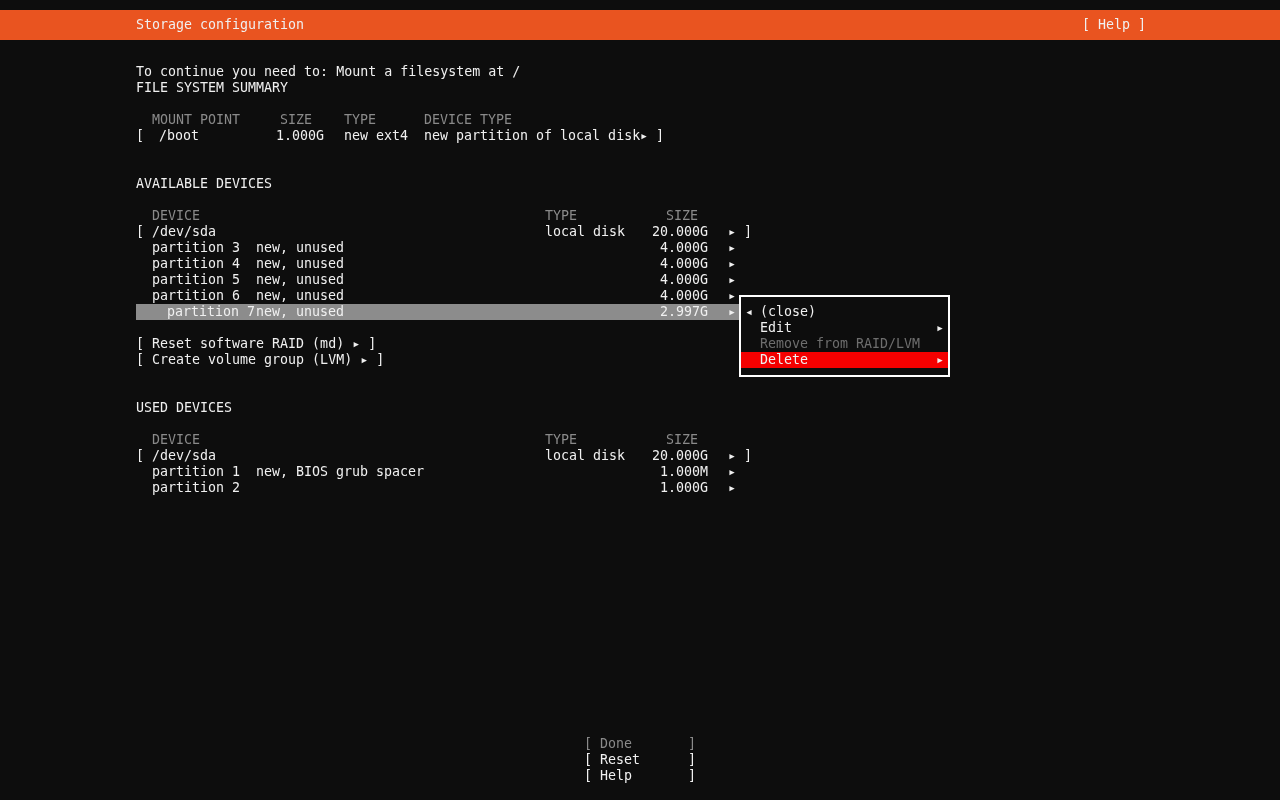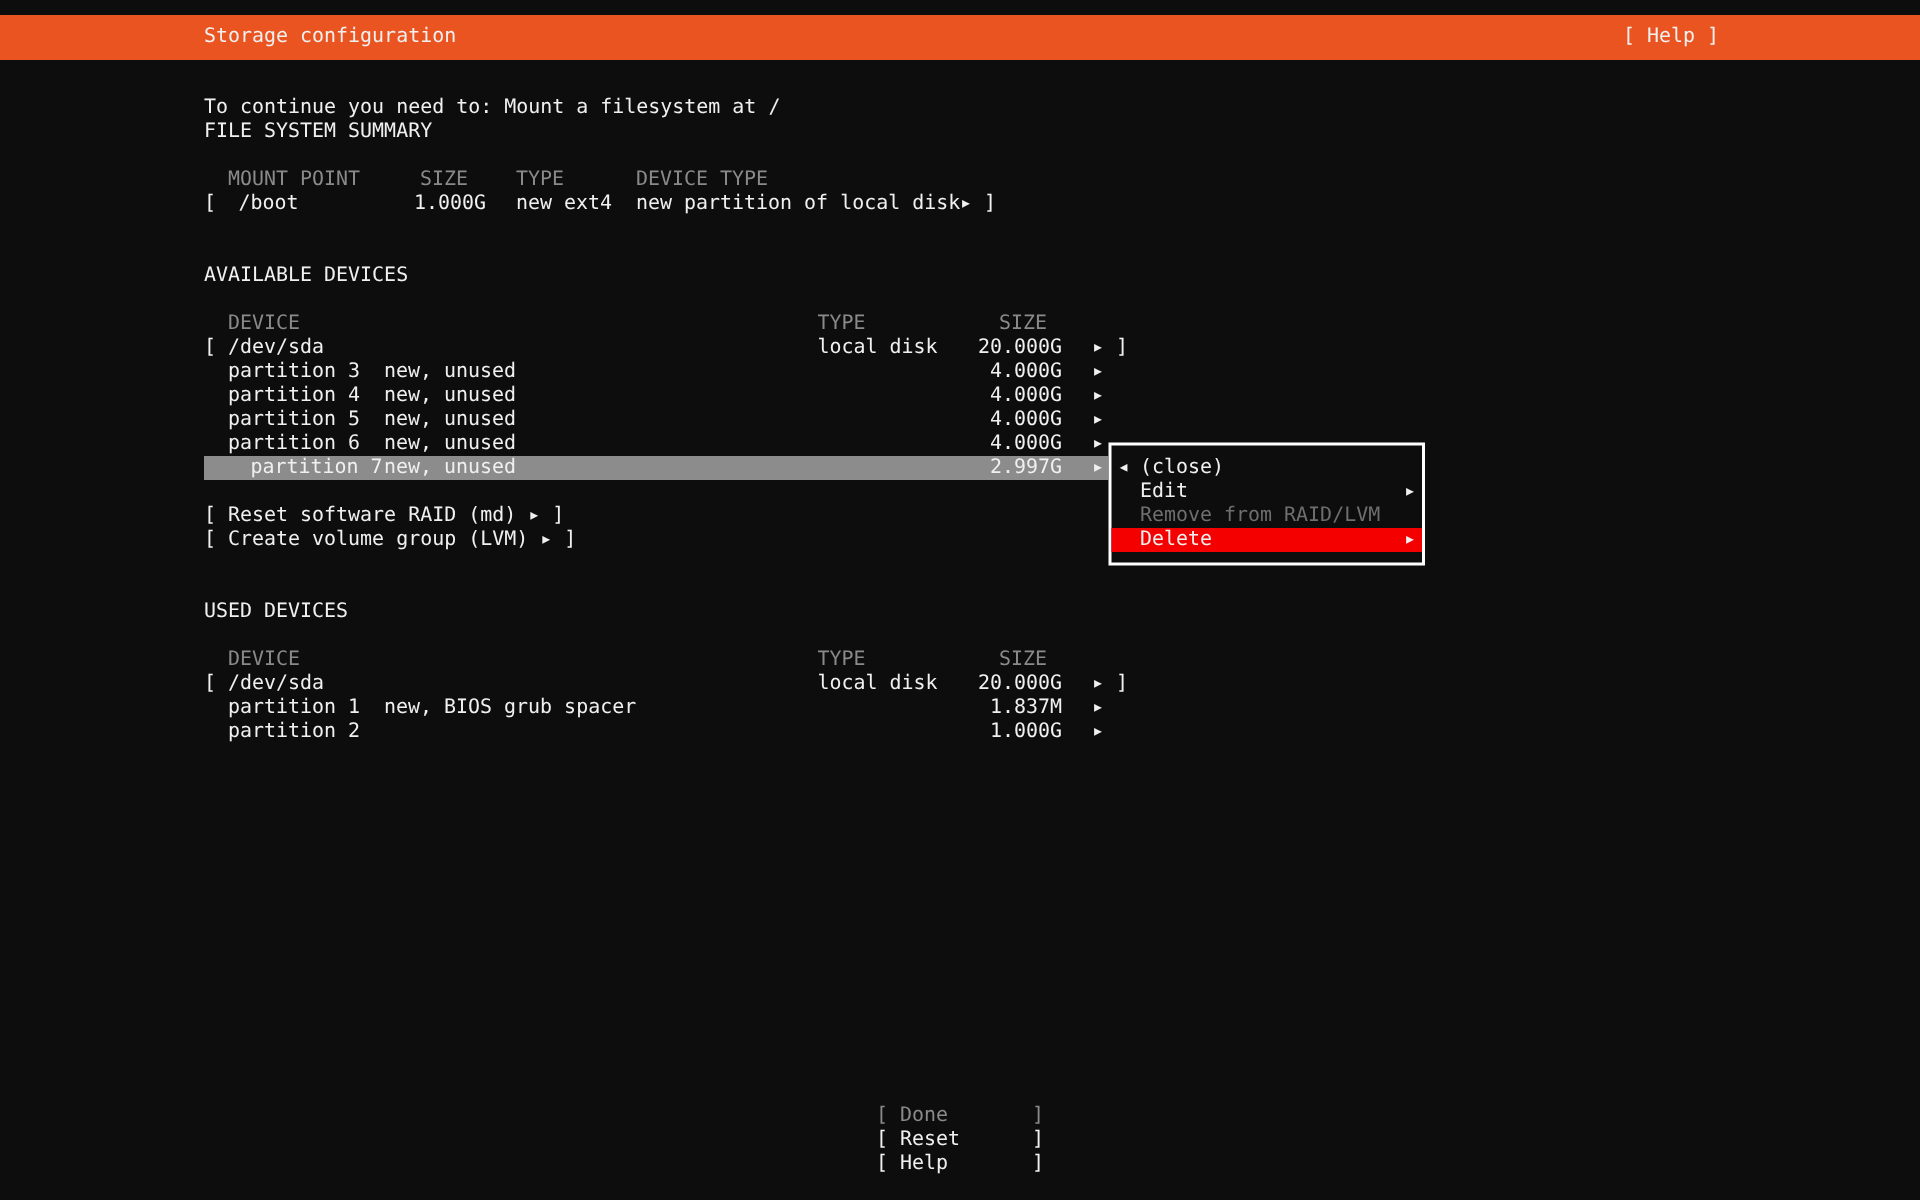--- a/index.html
+++ b/index.html
@@ -141,21 +141,21 @@
   <span class="c" style="left:136px">[</span>
   <span class="c" style="left:152px">/dev/sda</span>
   <span class="c" style="left:545px">local disk</span>
   <span class="c sz" style="left:628px">20.000G</span>
   <span class="c" style="left:728px">▸</span>
   <span class="c" style="left:744px">]</span>
 </div>
 <div class="r" style="left:0;top:464px;width:1280px">
   <span class="c" style="left:152px">partition 1</span>
   <span class="c" style="left:256px">new, BIOS grub spacer</span>
-  <span class="c sz" style="left:628px">1.837M</span>
+  <span class="c sz" style="left:628px">1.000M</span>
   <span class="c" style="left:728px">▸</span>
 </div>
 <div class="r" style="left:0;top:480px;width:1280px">
   <span class="c" style="left:152px">partition 2</span>
   <span class="c sz" style="left:628px">1.000G</span>
   <span class="c" style="left:728px">▸</span>
 </div>
 
 <div class="r muted" style="left:584px;top:736px;width:112px">
   <span class="c" style="left:0">[</span>

